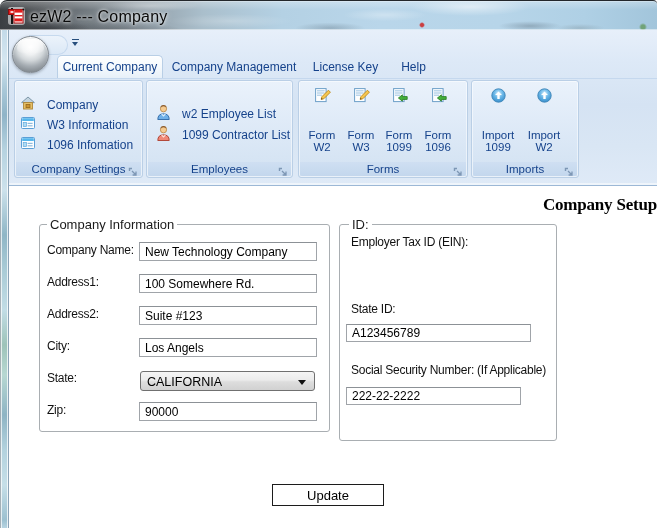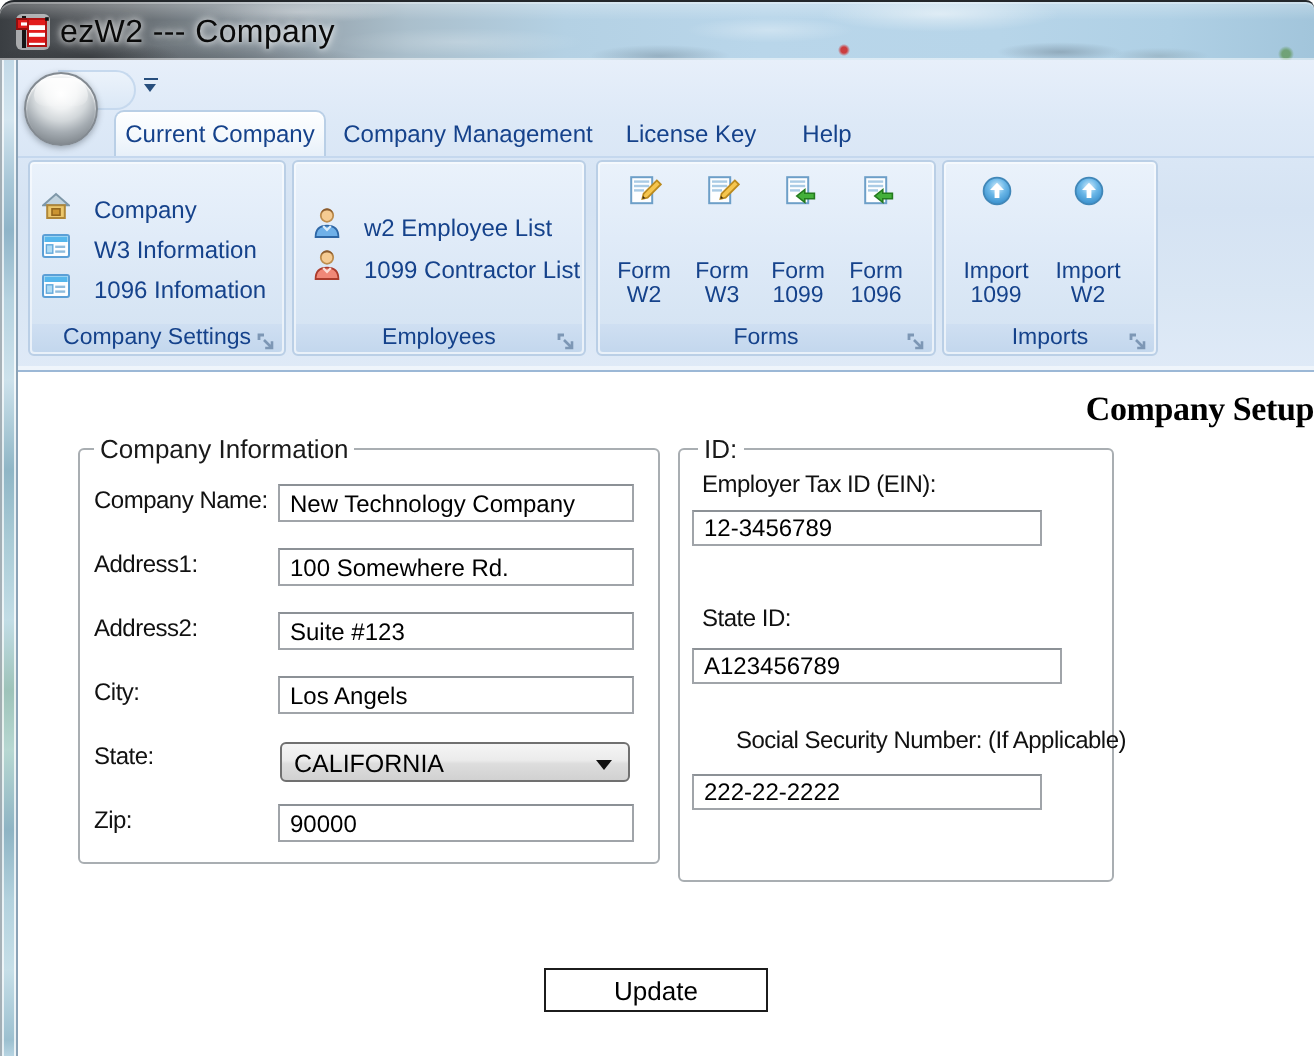--- a/index.html
+++ b/index.html
@@ -378,22 +378,21 @@
       <span class="ctext">CALIFORNIA</span>
       <span class="carrow"></span>
     </div>
     <span class="flabel" style="left:38px; top:216px;">Zip:</span>
     <input class="tbox" style="left: 130px; top: 215px; width: 178px; height: 19px;" value="90000">
 
     <div class="gbox" style="left:330px; top:37px; width:218px; height:217px;">
       <span class="legend" style="left:9px;">ID:</span>
     </div>
     <span class="flabel" style="left:342px; top:48px;">Employer Tax ID (EIN):</span>
-    <input class="tbox" style="left: 337px; top: 68px; width: 175px; height: 18px;" value="12-3456789">
     <span class="flabel" style="left:342px; top:115px;">State ID:</span>
     <input class="tbox" style="left: 337px; top: 137px; width: 185px; height: 18px;" value="A123456789">
-    <span class="flabel" style="left:342px; top:176px;margin-left:17px;">Social Security Number: (If Applicable)</span>
+    <span class="flabel" style="left:342px; top:176px;">Social Security Number: (If Applicable)</span>
     <input class="tbox" style="left: 337px; top: 200px; width: 175px; height: 18px;" value="222-22-2222">
 
     <button class="update-btn">Update</button>
   </div>
 
 </div>
 
 </body></html>

